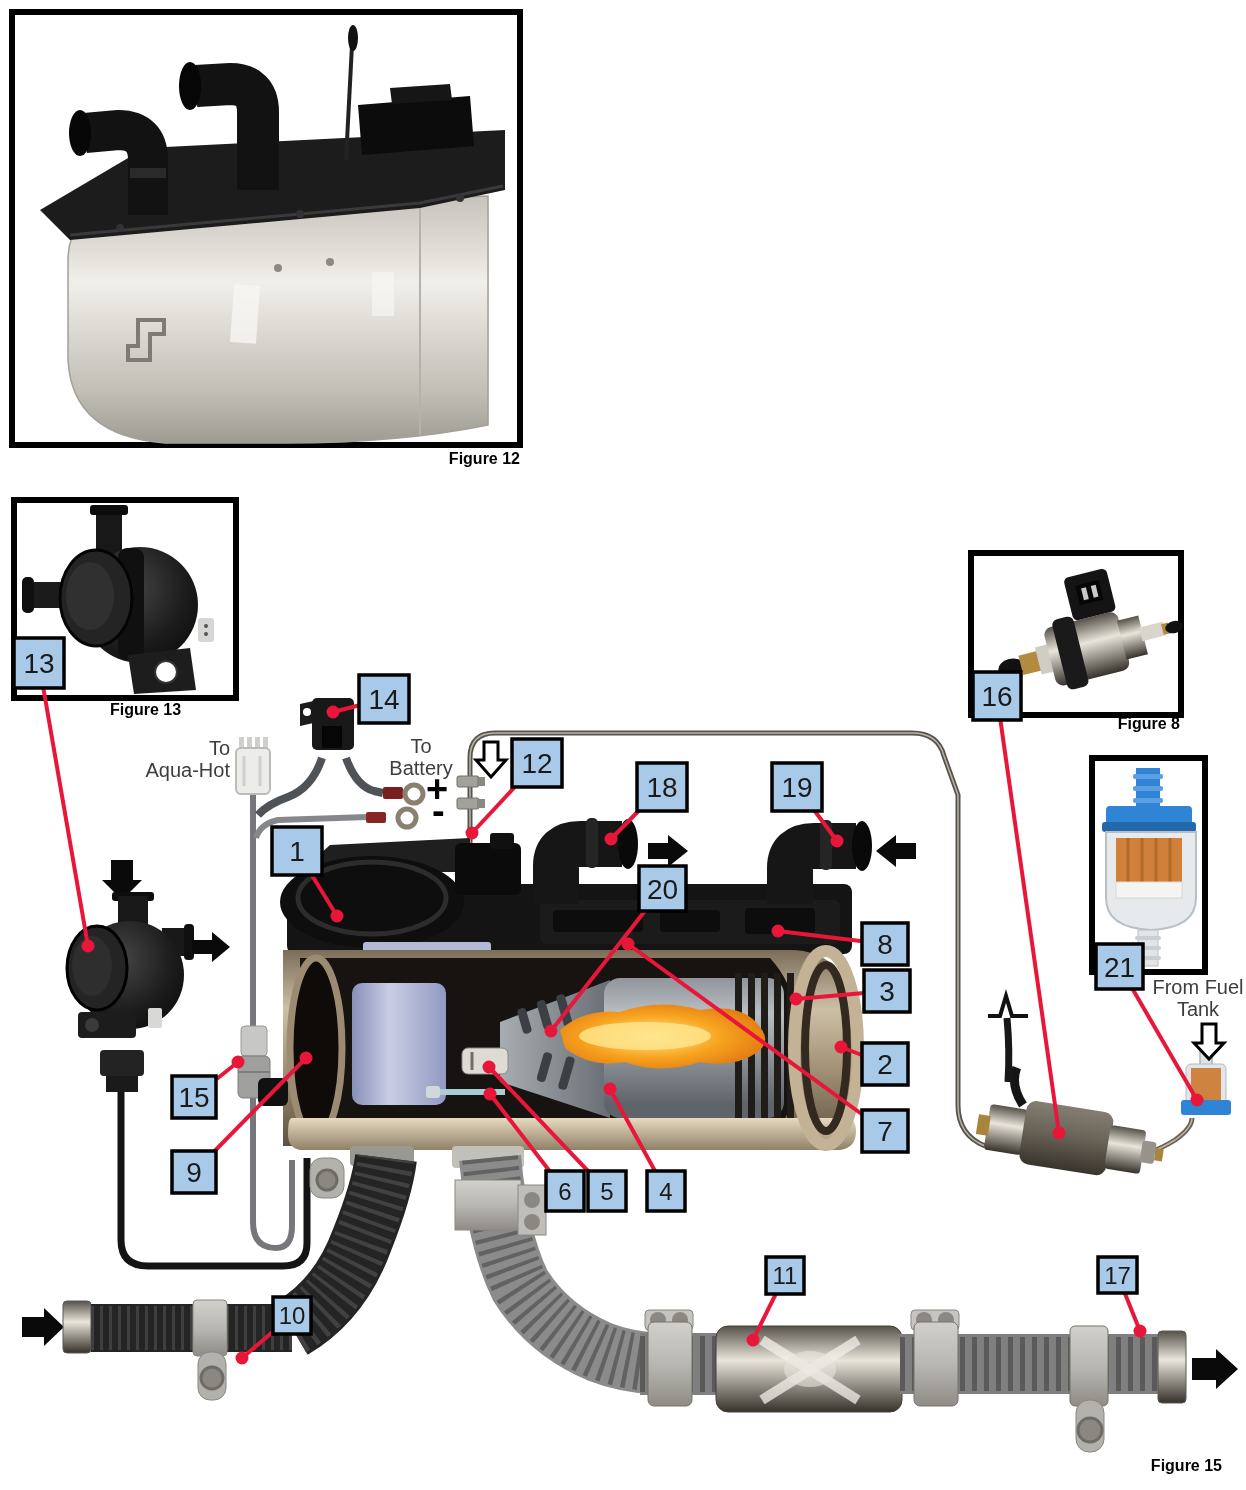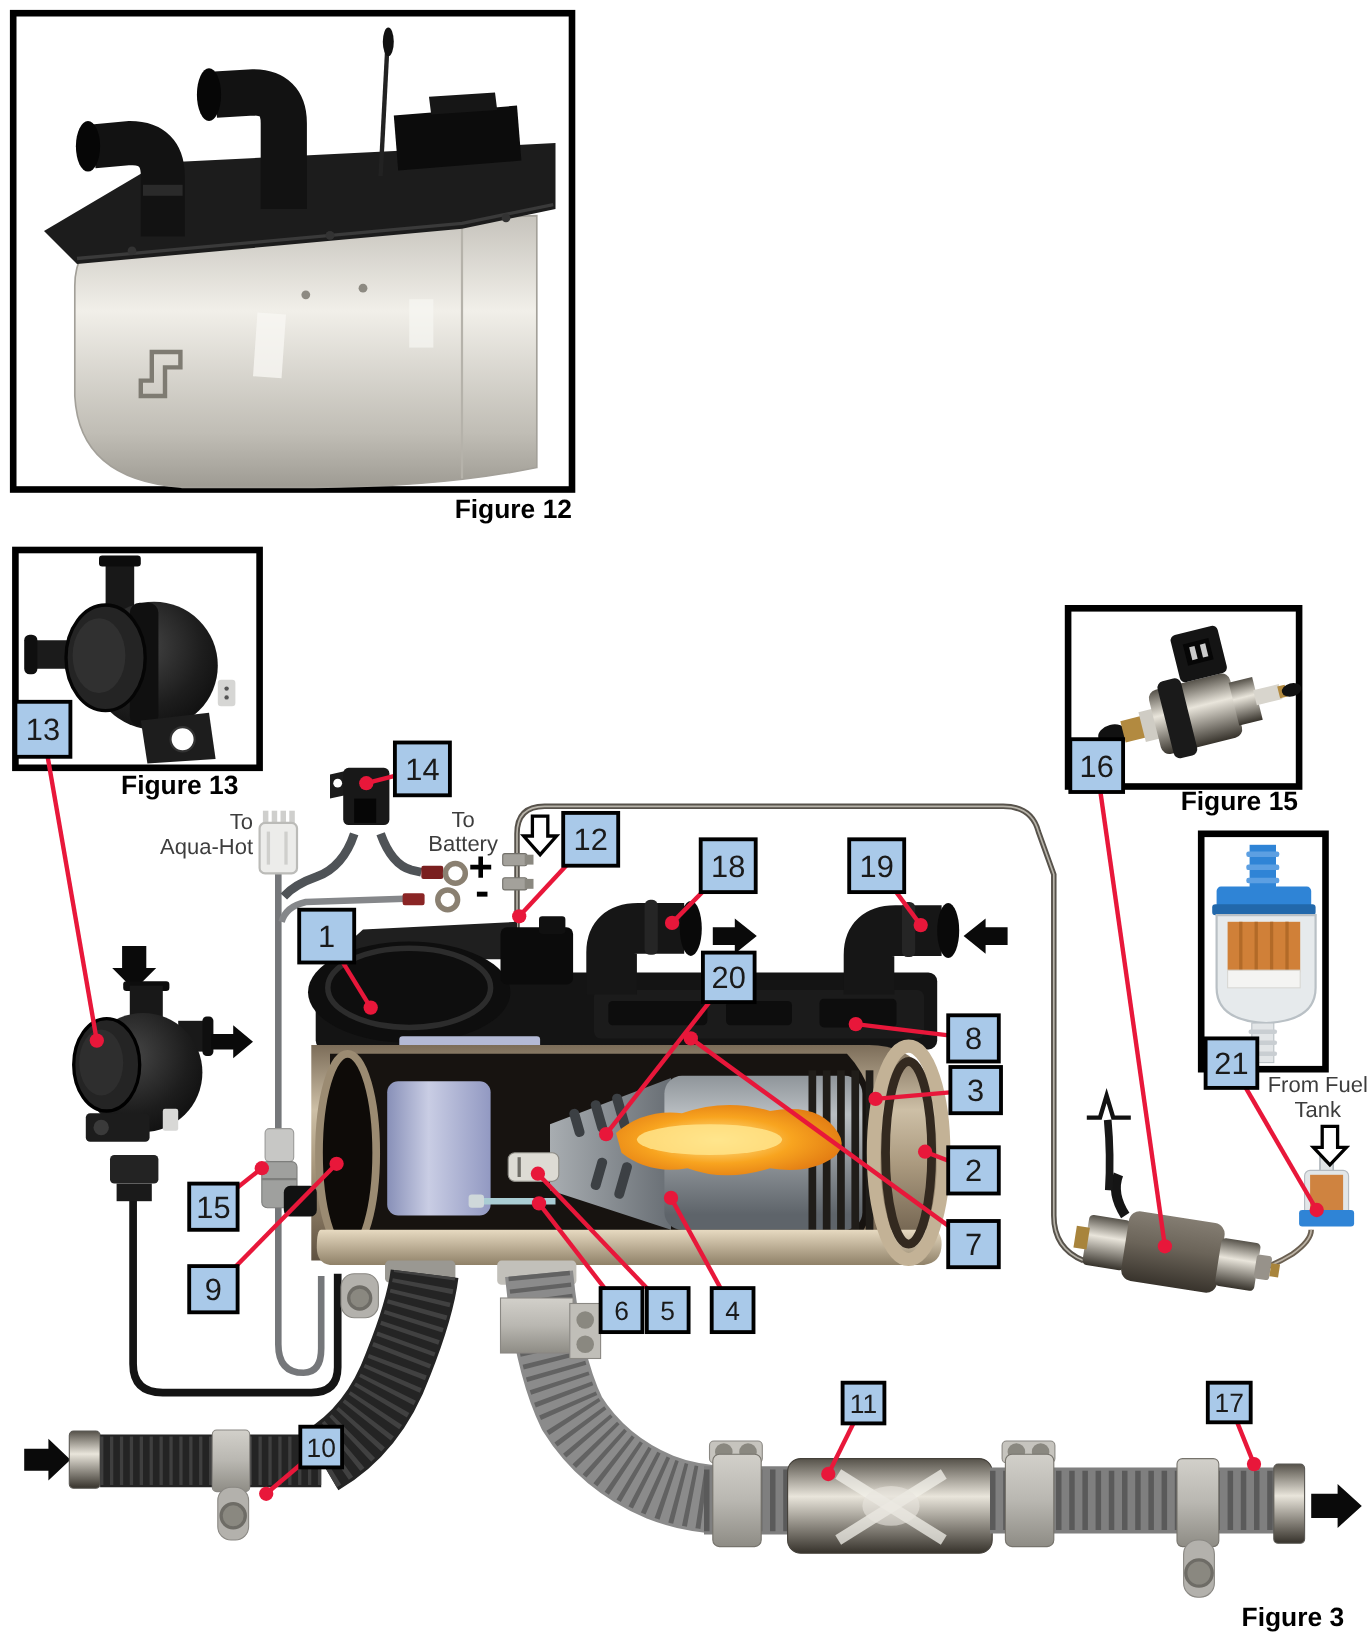--- a/index.html
+++ b/index.html
@@ -1,19 +1,19 @@
 <!DOCTYPE html>
 <html><head>
 <meta charset="utf-8">
 <style>
   html,body{margin:0;padding:0;background:#ffffff;}
   #canvas{position:relative;width:1246px;height:1490px;background:#fff;overflow:hidden;
           font-family:"Liberation Sans",sans-serif;}
   #art{position:absolute;left:0;top:0;}
-  .caption{position:absolute;font-weight:bold;font-size:24px;color:#000;}
+  .caption{position:absolute;font-weight:bold;font-size:16px;color:#000;}
   .cap-right{text-align:right;}
   .cap-center{text-align:left;}
   .note{position:absolute;font-size:20px;line-height:22px;color:#3d3d3d;}
   .note-right{text-align:right;}
   .note-center{text-align:center;}
   .sign{position:absolute;font-weight:bold;color:#000;font-size:38px;line-height:30px;}
 </style>
 </head>
 <body>
 
@@ -479,22 +479,22 @@
           <line x1="1119.5" y1="966.5" x2="1197" y2="1100" stroke="#e8173a" stroke-width="4"></line>
           <circle cx="1197" cy="1100" r="6.5" fill="#e8173a"></circle>
           <rect x="1096" y="944" width="47" height="45" fill="#a9c9e9" stroke="#000000" stroke-width="3.5"></rect>
           <text x="1119.5" y="976.58" text-anchor="middle" font-family="&quot;Liberation Sans&quot;,sans-serif" font-size="28" fill="#1a1a1a">21</text>
         </g>
       </g>
 </svg>
 
 <div class="caption cap-right" style="left:320px;top:450px;width:200px;">Figure 12</div>
 <div class="caption cap-center" style="left:110px;top:701px;width:150px;">Figure 13</div>
-<div class="caption cap-right" style="left:985px;top:715px;width:195px;">Figure 15</div>
-<div class="caption cap-right" style="left:1022px;top:1457px;width:200px;">Figure 3</div>
+<div class="caption cap-right" style="left:985px;top:715px;width:195px;">Figure 8</div>
+<div class="caption cap-right" style="left:1022px;top:1457px;width:200px;">Figure 15</div>
 
 <div class="note note-right" style="left:104px;top:737px;width:126px;">
   <div>To</div>
   <div>Aqua-Hot</div>
 </div>
 <div class="note note-center" style="left:382px;top:735px;width:78px;">
   <div>To</div>
   <div>Battery</div>
 </div>
 <div class="sign" style="left:426px;top:774px;">+</div>

